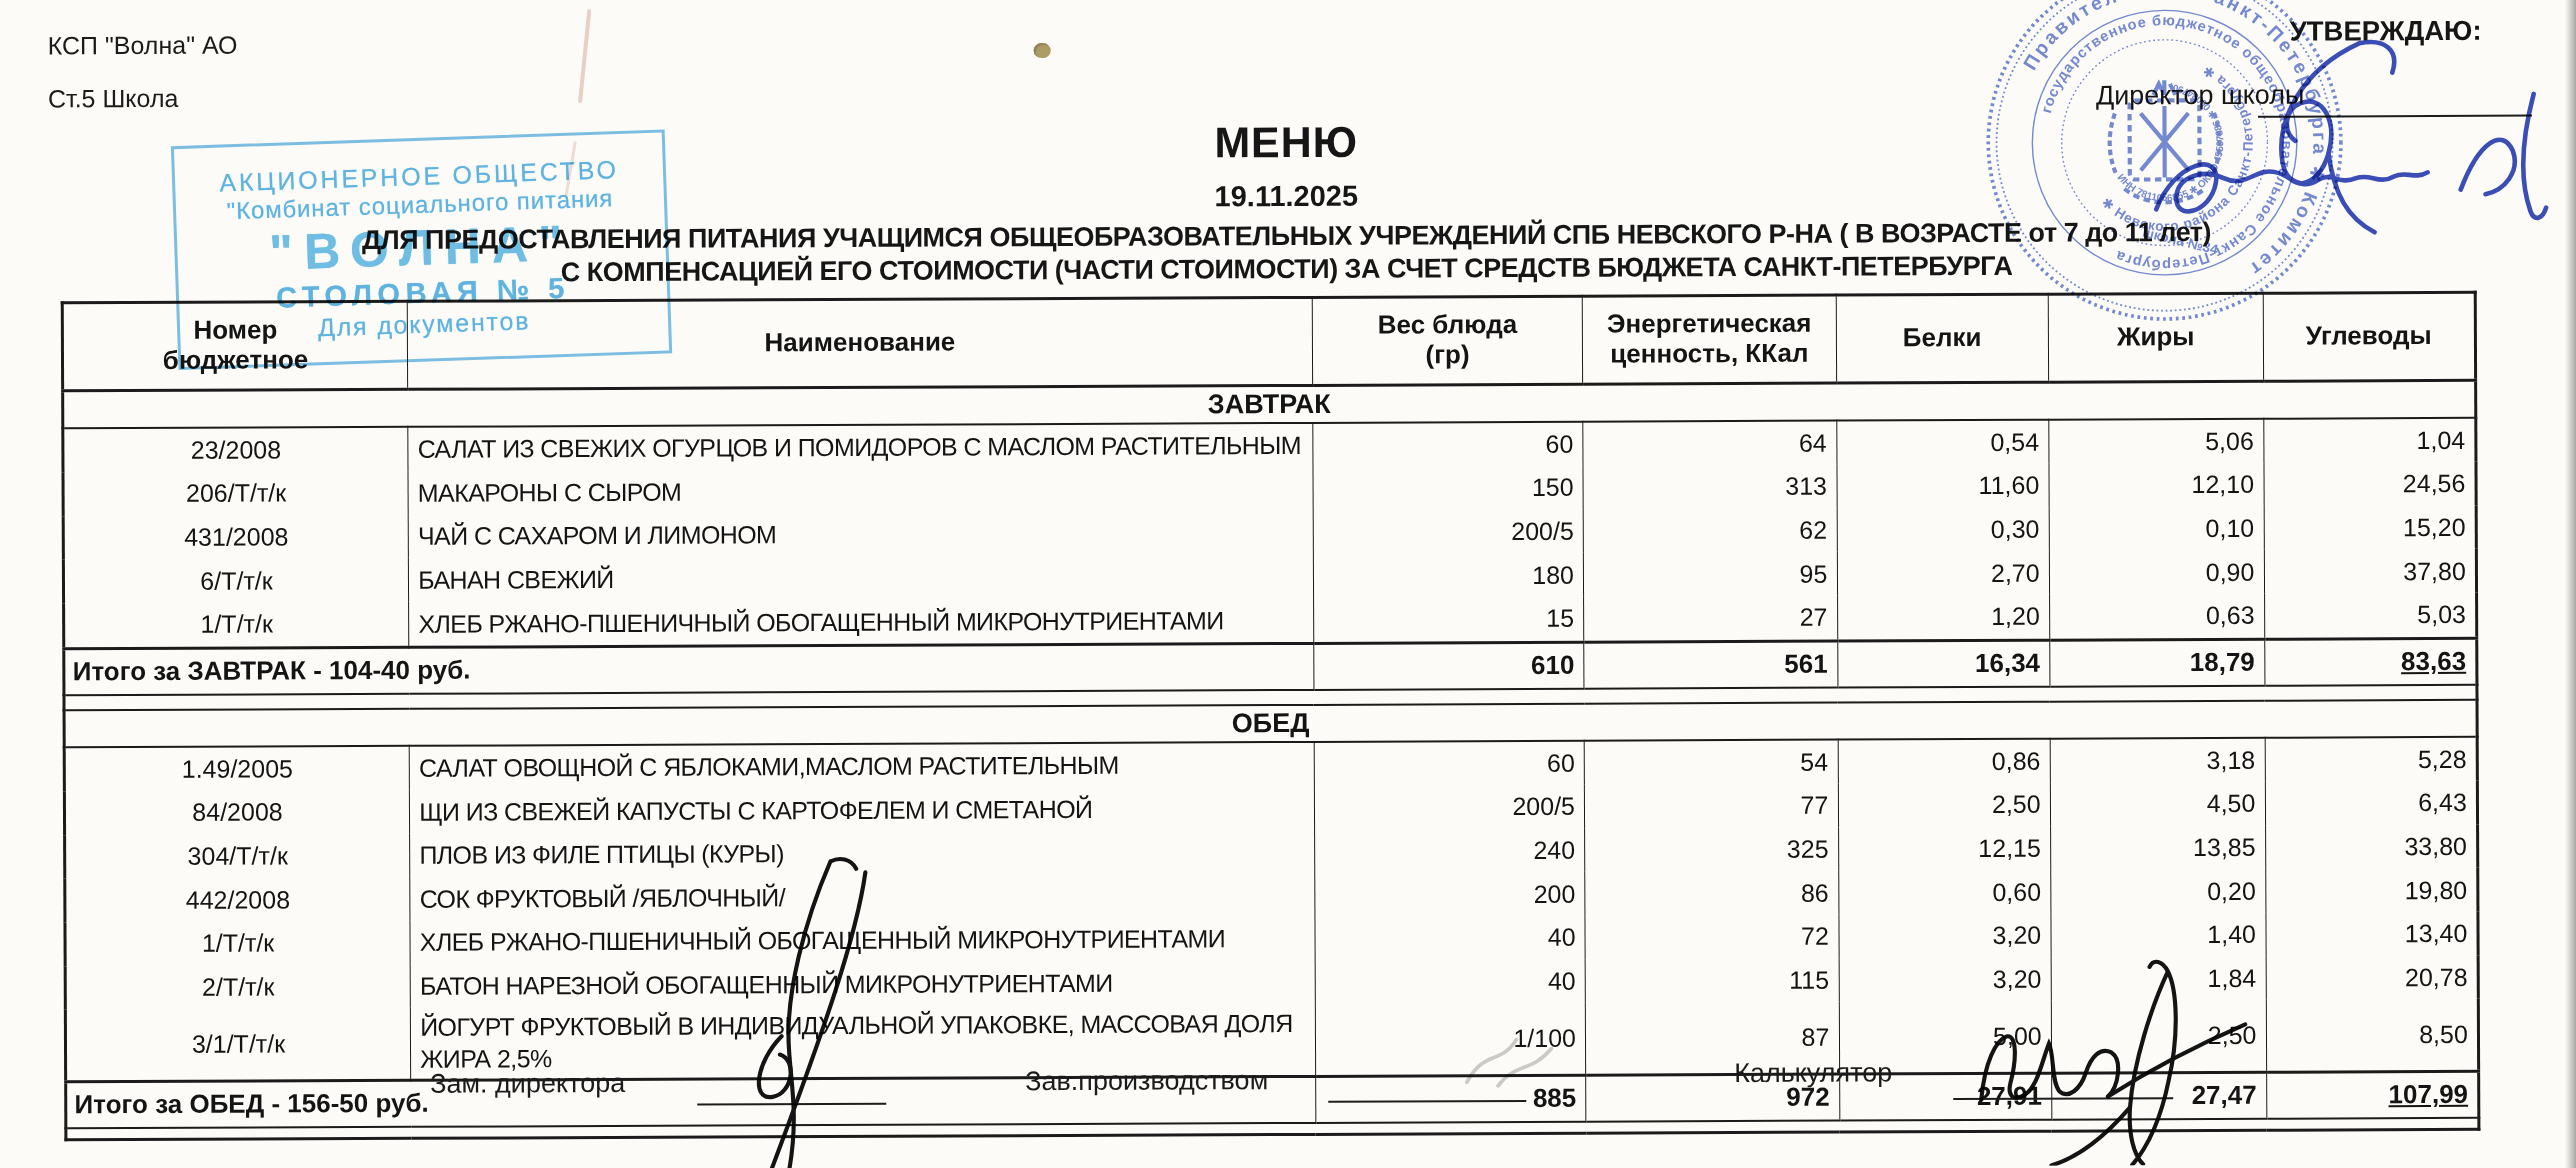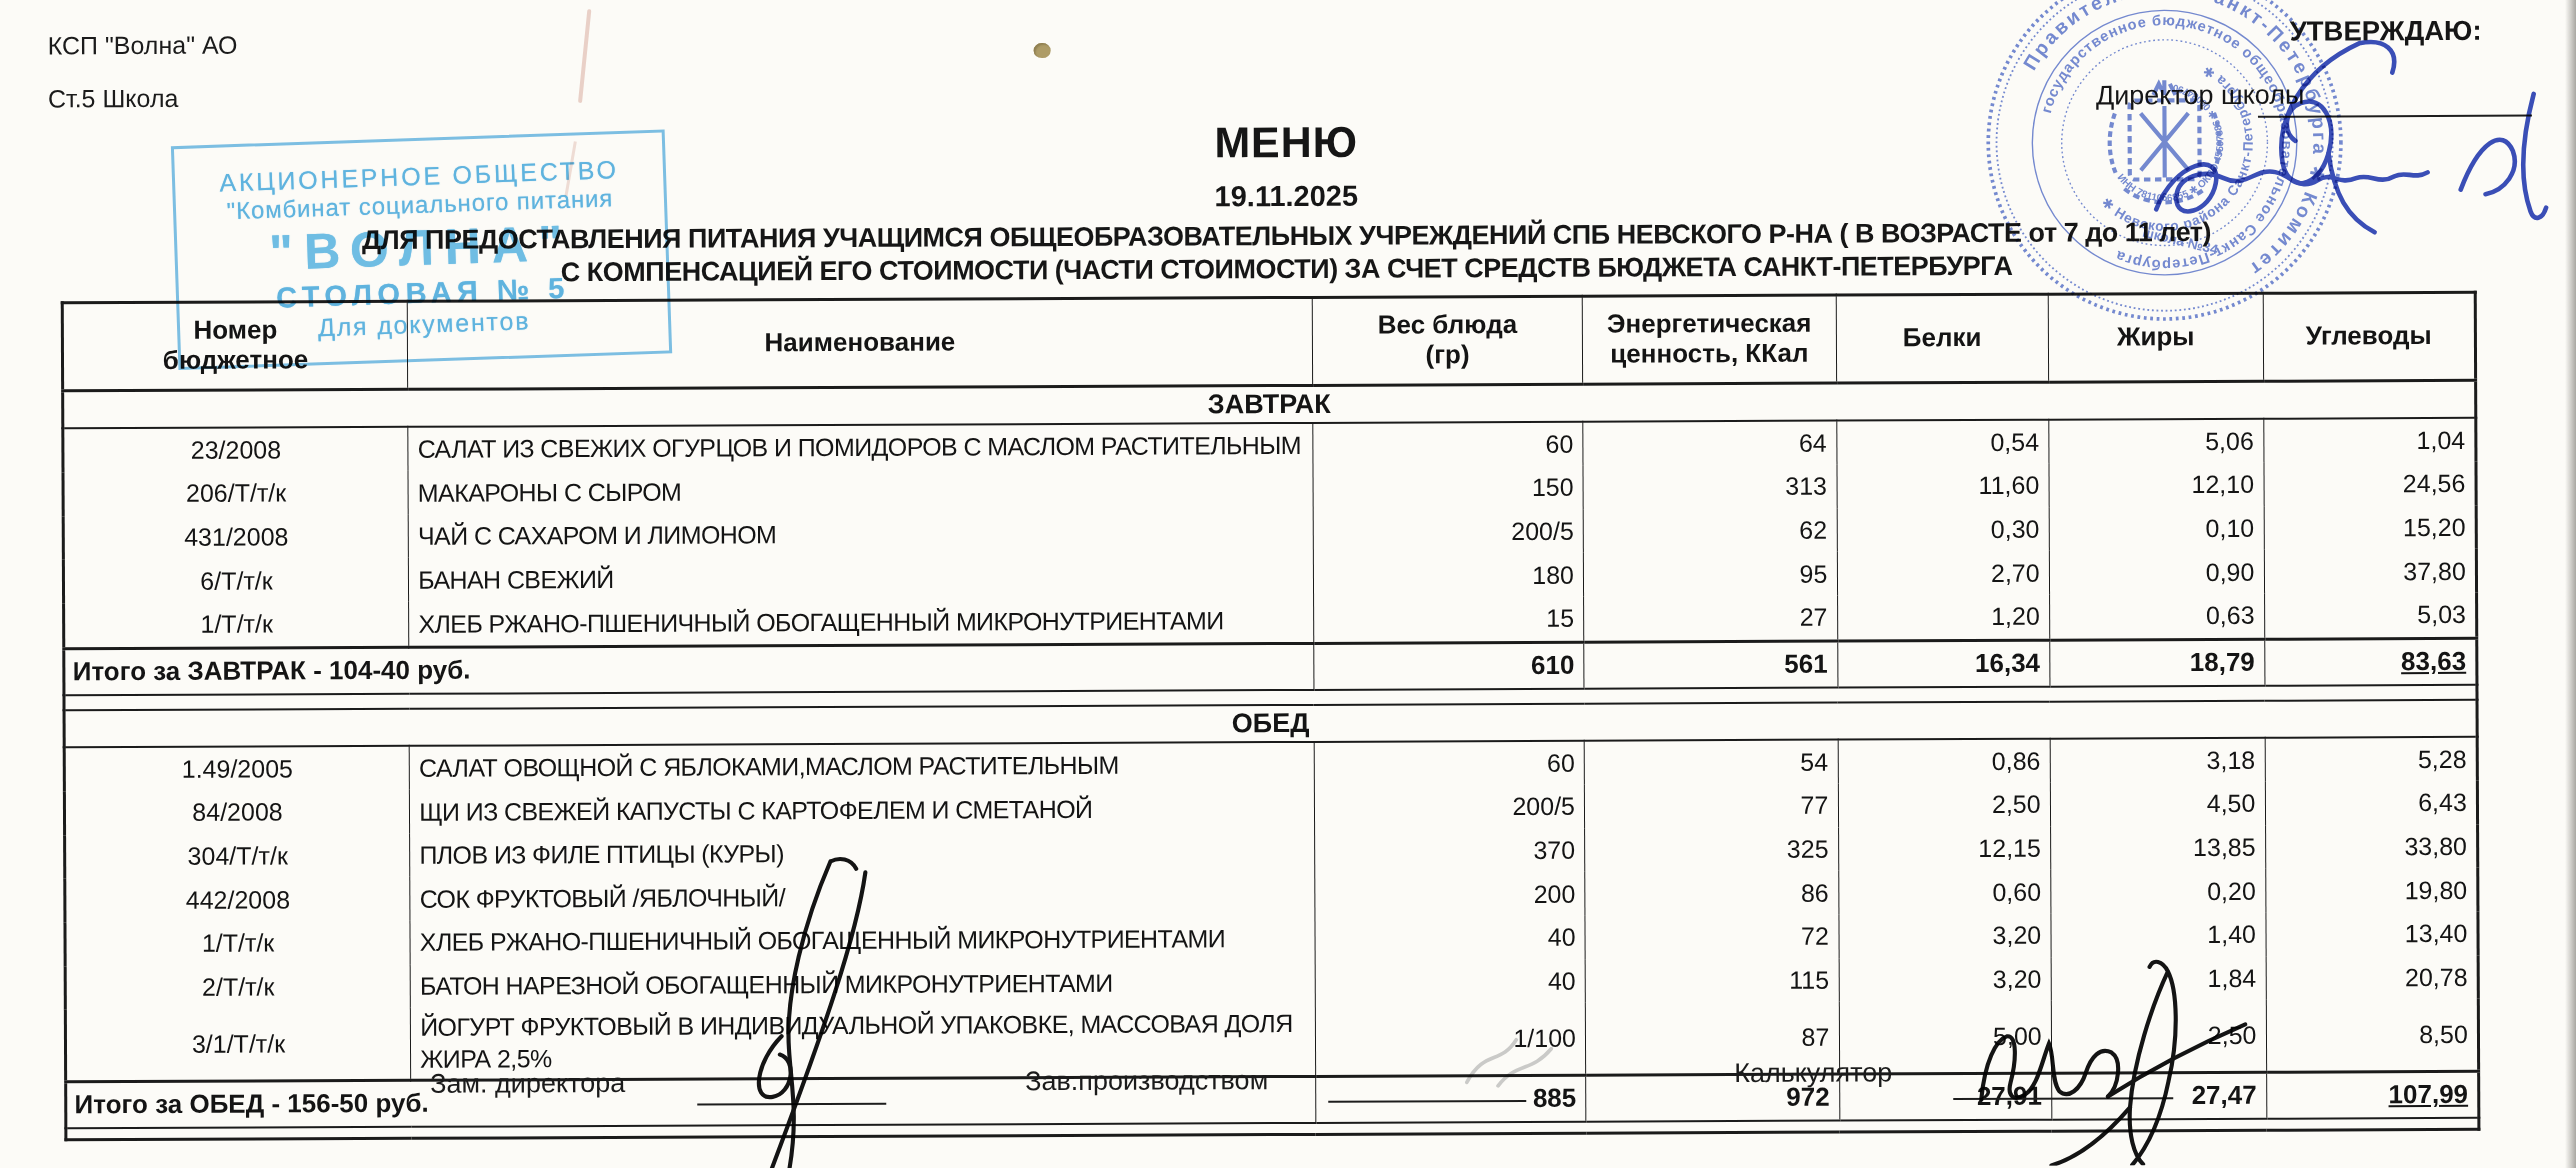--- a/index.html
+++ b/index.html
@@ -171,21 +171,21 @@
             <td class="c-name">ЩИ ИЗ СВЕЖЕЙ КАПУСТЫ С КАРТОФЕЛЕМ И СМЕТАНОЙ</td>
             <td class="c-num">200/5</td>
             <td class="c-num">77</td>
             <td class="c-num">2,50</td>
             <td class="c-num">4,50</td>
             <td class="c-num">6,43</td>
           </tr>
           <tr class="item">
             <td class="c-recipe">304/Т/т/к</td>
             <td class="c-name">ПЛОВ ИЗ ФИЛЕ ПТИЦЫ (КУРЫ)</td>
-            <td class="c-num">370</td>
+            <td class="c-num">240</td>
             <td class="c-num">325</td>
             <td class="c-num">12,15</td>
             <td class="c-num">13,85</td>
             <td class="c-num">33,80</td>
           </tr>
           <tr class="item">
             <td class="c-recipe">442/2008</td>
             <td class="c-name">СОК ФРУКТОВЫЙ /ЯБЛОЧНЫЙ/</td>
             <td class="c-num">200</td>
             <td class="c-num">86</td>

